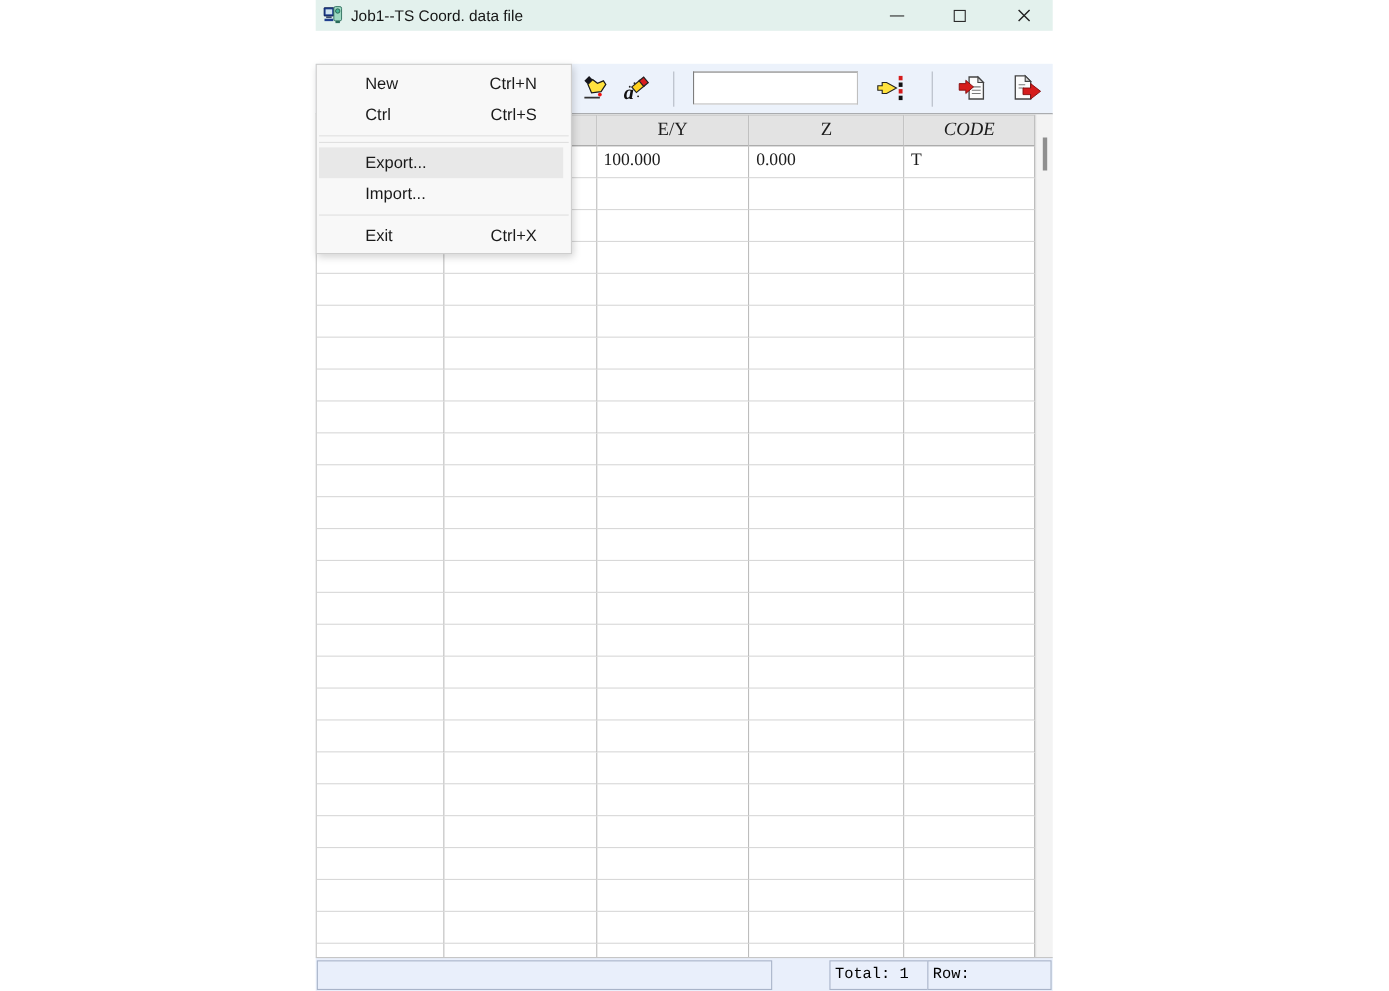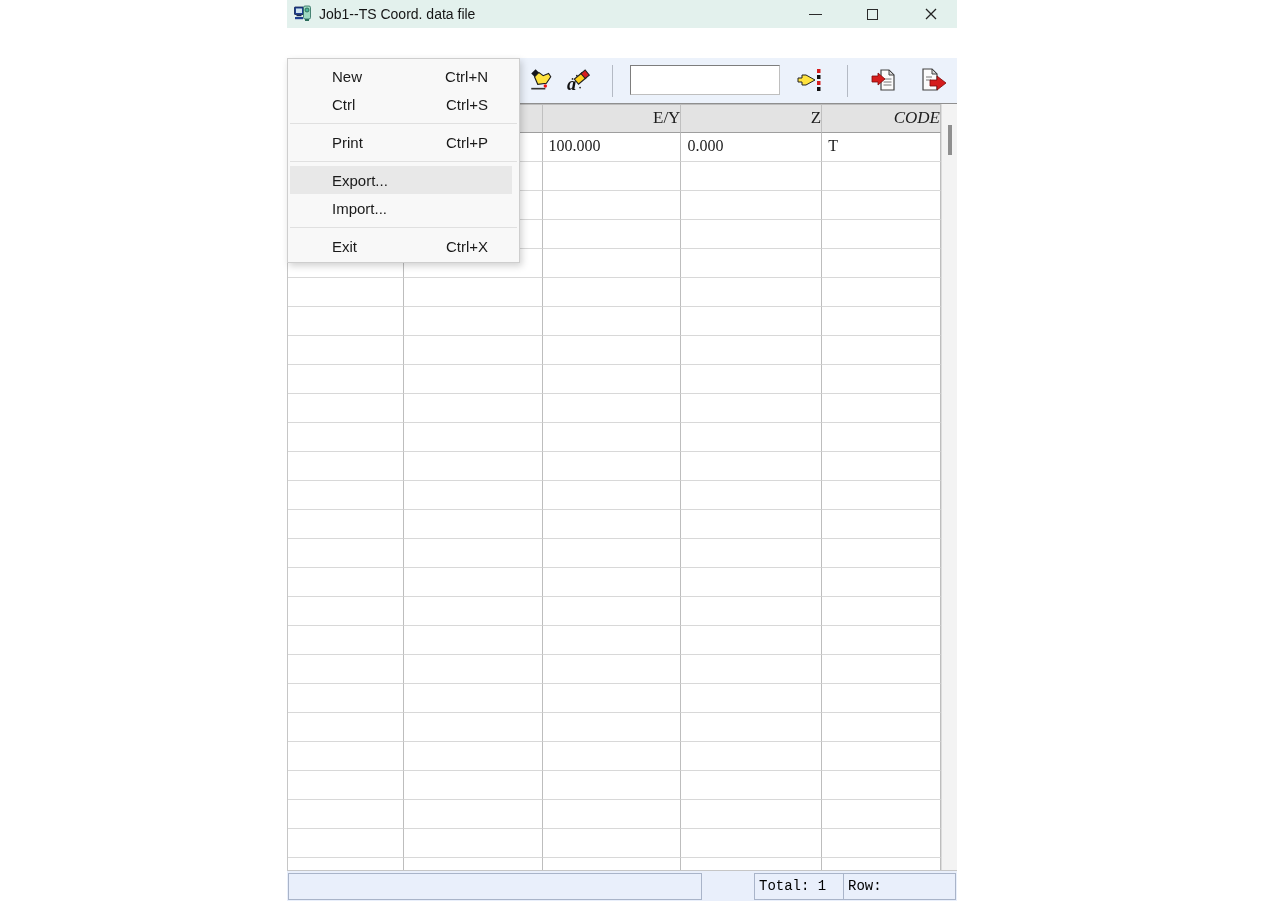--- a/index.html
+++ b/index.html
@@ -40,21 +40,21 @@
 
   
   .table-area{position:absolute;left:0;top:104px;width:654px;height:766px;overflow:hidden;
               background:#fff;border-left:1px solid #c6c6c6;}
   .t-row{display:flex;height:29px;}
   .t-cell{border-right:1px solid #bdbdbd;border-bottom:1px solid #d8d8d8;
           font-family:"Liberation Serif",serif;font-size:16px;color:#1c1c1c;
           padding:4px 0 0 6px;overflow:hidden;white-space:nowrap;}
   .t-head .t-cell{background:var(--header-bg);border-bottom:1px solid #9e9e9e;
           border-right:1px solid #c0c0c0;border-top:1px solid #bdbdbd;
-          text-align:right;font-size:17px;padding:3px 0 0 0;}
+          text-align:center;font-size:17px;padding:3px 0 0 0;}
 
   
   .scrollbar{position:absolute;left:654px;top:104px;width:16px;height:766px;background:#f3f3f3;
              border-left:1px solid #dcdcdc;}
   .scroll-thumb{position:absolute;left:6px;top:21px;width:4px;height:30px;background:#8f8f8f;}
 
   
   .statusbar{position:absolute;left:0;top:870px;width:100%;height:31px;background:var(--statusbar-bg);
              border-top:1px solid #c6c6c6;font-family:"Liberation Mono",monospace;font-size:14px;
              color:#000;}
@@ -358,24 +358,20 @@
   <div class="menu-popup" id="file-menu">
       <div class="menu-item">
         <span class="mi-label">New</span>
         <span class="mi-shortcut">Ctrl+N</span>
       </div>
       <div class="menu-item">
         <span class="mi-label">Ctrl</span>
         <span class="mi-shortcut">Ctrl+S</span>
       </div>
       <div class="menu-sep"></div>
-      <div class="menu-item">
-        <span class="mi-label">Print</span>
-        <span class="mi-shortcut">Ctrl+P</span>
-      </div>
       <div class="menu-sep"></div>
       <div class="menu-item highlighted">
         <span class="mi-label">Export...</span>
         <span class="mi-shortcut"></span>
       </div>
       <div class="menu-item">
         <span class="mi-label">Import...</span>
         <span class="mi-shortcut"></span>
       </div>
       <div class="menu-sep"></div>

